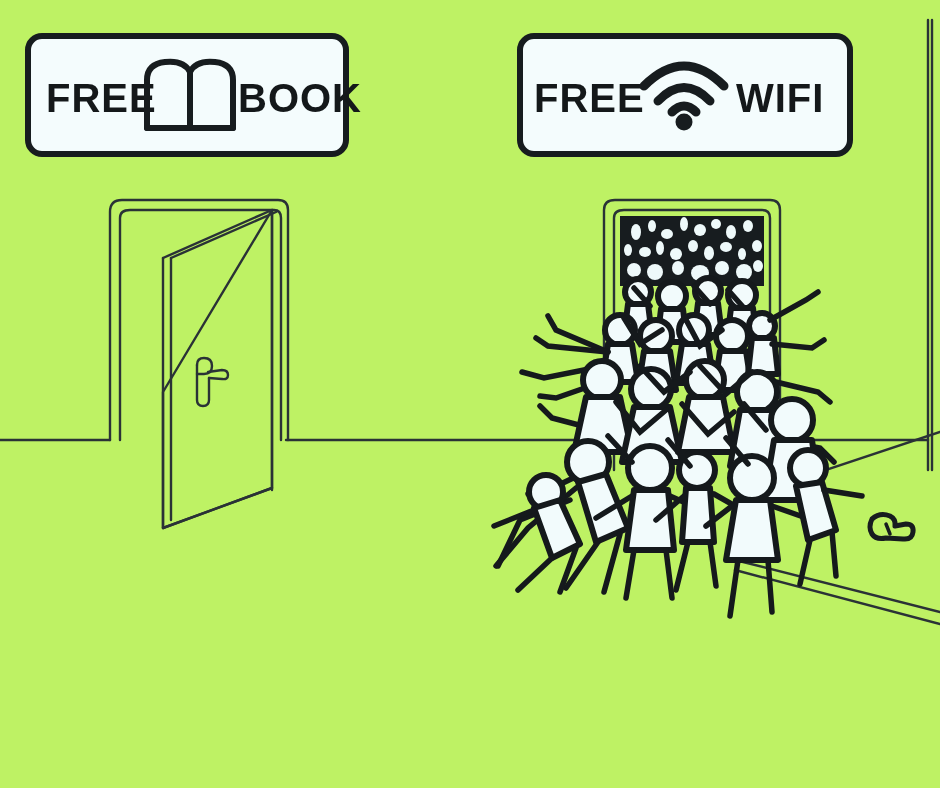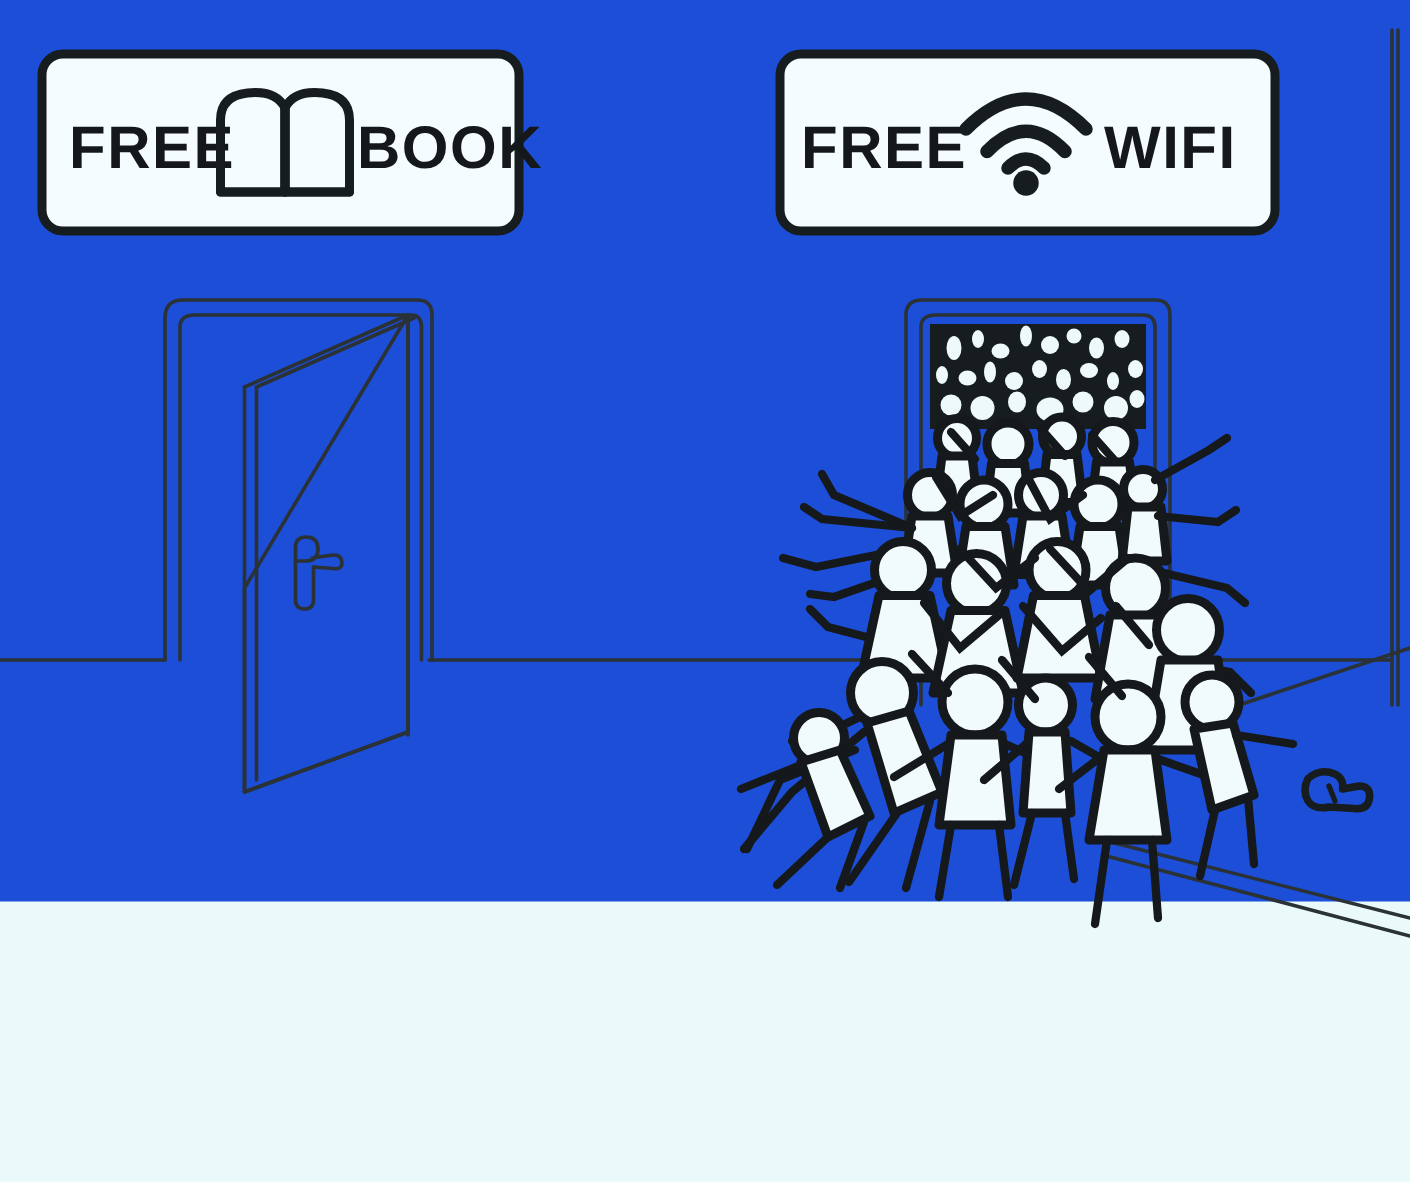--- a/index.html
+++ b/index.html
@@ -5,22 +5,22 @@
 <style>
   html,body{margin:0;padding:0;}
   body{
     width:940px;height:788px;
     background:#eafafb;
     font-family:"Liberation Sans", sans-serif;
     overflow:hidden;
   }
   #scene{
     position:relative;
-    width:940px;height:601px;
-    background:#1d4ed8;
+    width:940px;height:788px;
+    background:#bef264;
     text-decoration:underline;
   }
   #scene svg{display:block;position:absolute;top:0;left:0;}
 
   .sign-label{
     font-family:"Liberation Sans", sans-serif;
     font-weight:bold;
     fill:#14181a;
     font-size:40px;
     letter-spacing:1px;

